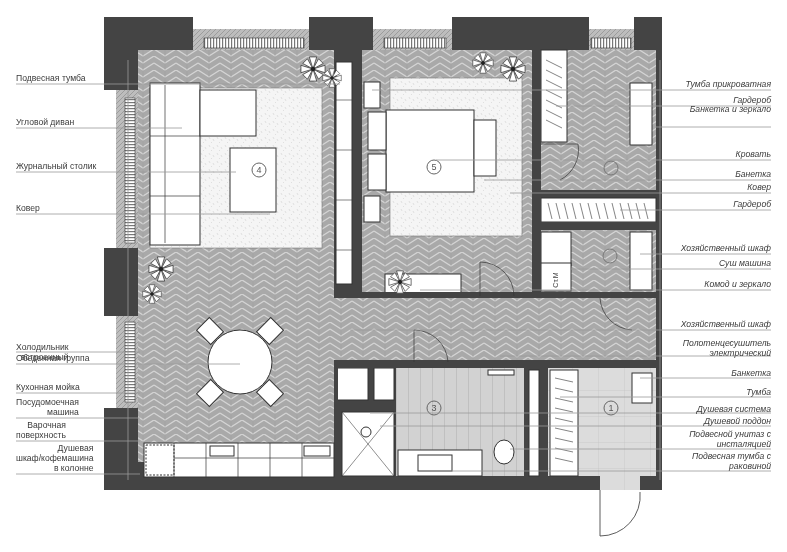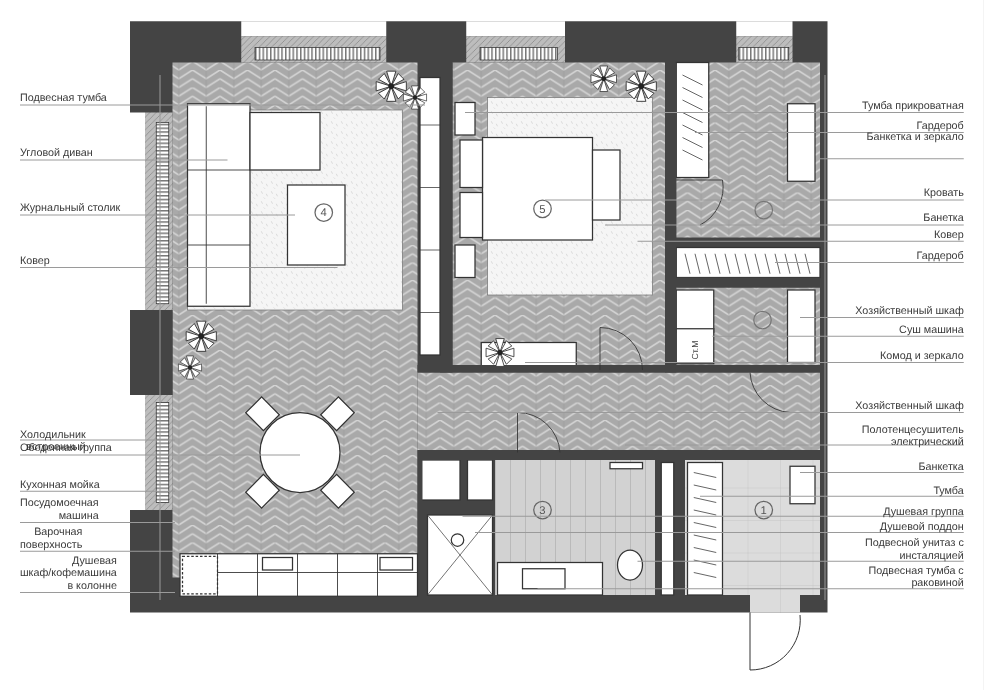--- a/index.html
+++ b/index.html
@@ -1,20 +1,20 @@
 <!DOCTYPE html>
 <html><head>
 <meta charset="utf-8">
 <style>
   html,body{margin:0;padding:0;background:#ffffff;}
   body{width:787px;height:552px;position:relative;overflow:hidden;font-family:"Liberation Sans",sans-serif;}
   #plan{position:absolute;left:0;top:0;}
   .lbl{position:absolute;font-family:"Liberation Sans",sans-serif;font-size:8.6px;line-height:10px;color:#3a3a3a;white-space:pre-line;}
   .lbl.left{left:16px;text-align:right;}
-  .lbl.right{right:16px;text-align:right;}
+  .lbl.right{right:16px;text-align:right;font-style:italic;}
   .room-num{font-family:"Liberation Sans",sans-serif;font-size:9px;fill:#555;}
 </style>
 </head>
 <body>
 
 <svg id="plan" width="787" height="552" viewBox="0 0 787 552" xmlns="http://www.w3.org/2000/svg">
   <defs>
     <pattern id="herring" width="22" height="14" patternUnits="userSpaceOnUse">
       <rect width="22" height="14" fill="#a9a9a9"></rect>
       <path d="M0 0 L11 7 L22 0 M0 7 L11 14 L22 7 M0 -7 L11 0 L22 -7" stroke="#d4d4d4" stroke-width="1.3" fill="none"></path>
@@ -237,18 +237,18 @@
 <div class="lbl right" style="top:182px">Ковер</div>
 <div class="lbl right" style="top:199px">Гардероб</div>
 <div class="lbl right" style="top:243px">Хозяйственный шкаф</div>
 <div class="lbl right" style="top:258px">Суш машина</div>
 <div class="lbl right" style="top:279px">Комод и зеркало</div>
 <div class="lbl right" style="top:319px">Хозяйственный шкаф</div>
 <div class="lbl right" style="top:338px">Полотенцесушитель
 электрический</div>
 <div class="lbl right" style="top:368px">Банкетка</div>
 <div class="lbl right" style="top:387px">Тумба</div>
-<div class="lbl right" style="top:404px">Душевая группа</div>
+<div class="lbl right" style="top:404px">Душевая система</div>
 <div class="lbl right" style="top:416px">Душевой поддон</div>
 <div class="lbl right" style="top:429px">Подвесной унитаз с
 инсталяцией</div>
 <div class="lbl right" style="top:451px">Подвесная тумба с
 раковиной</div>
 
 </body></html>

